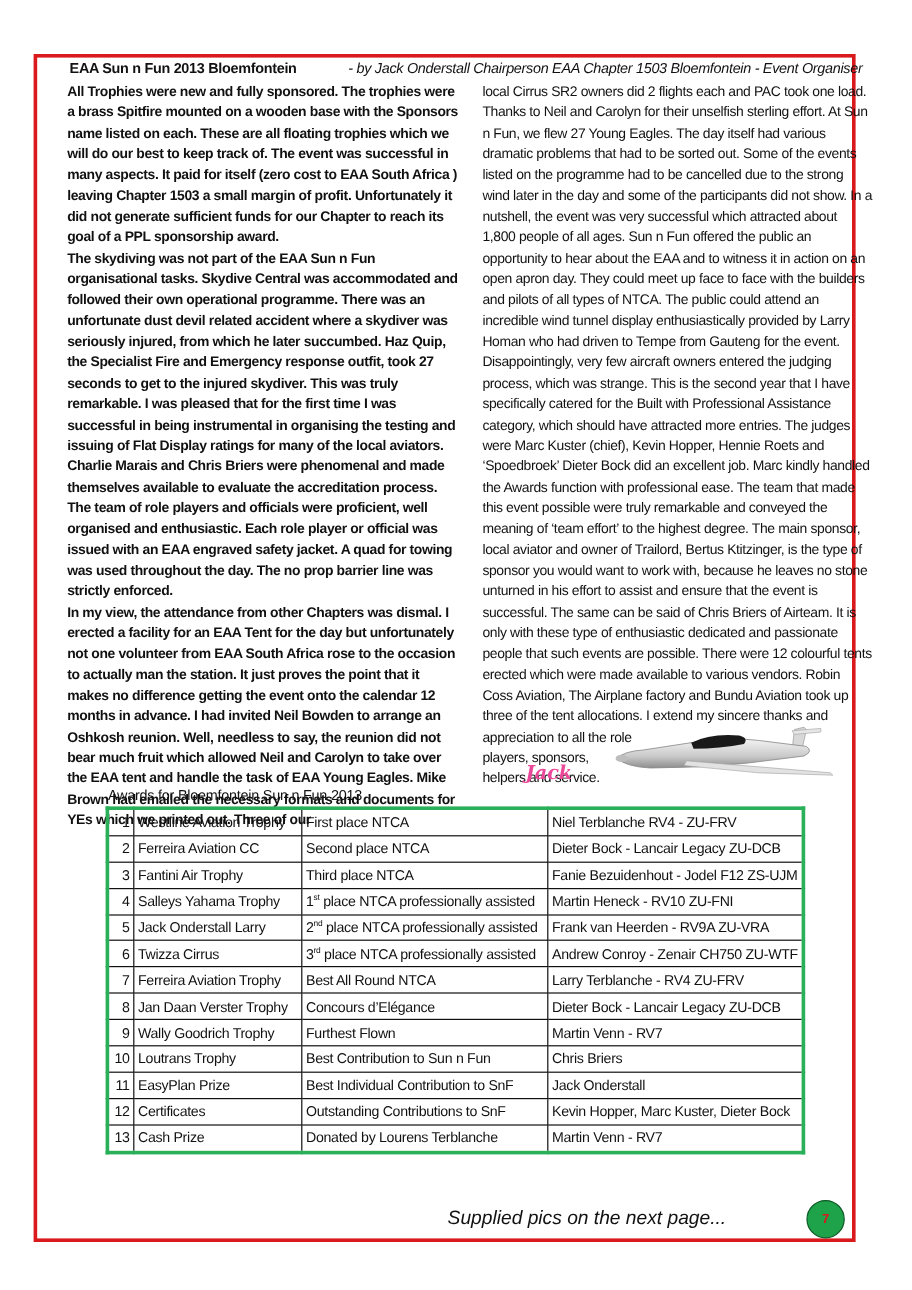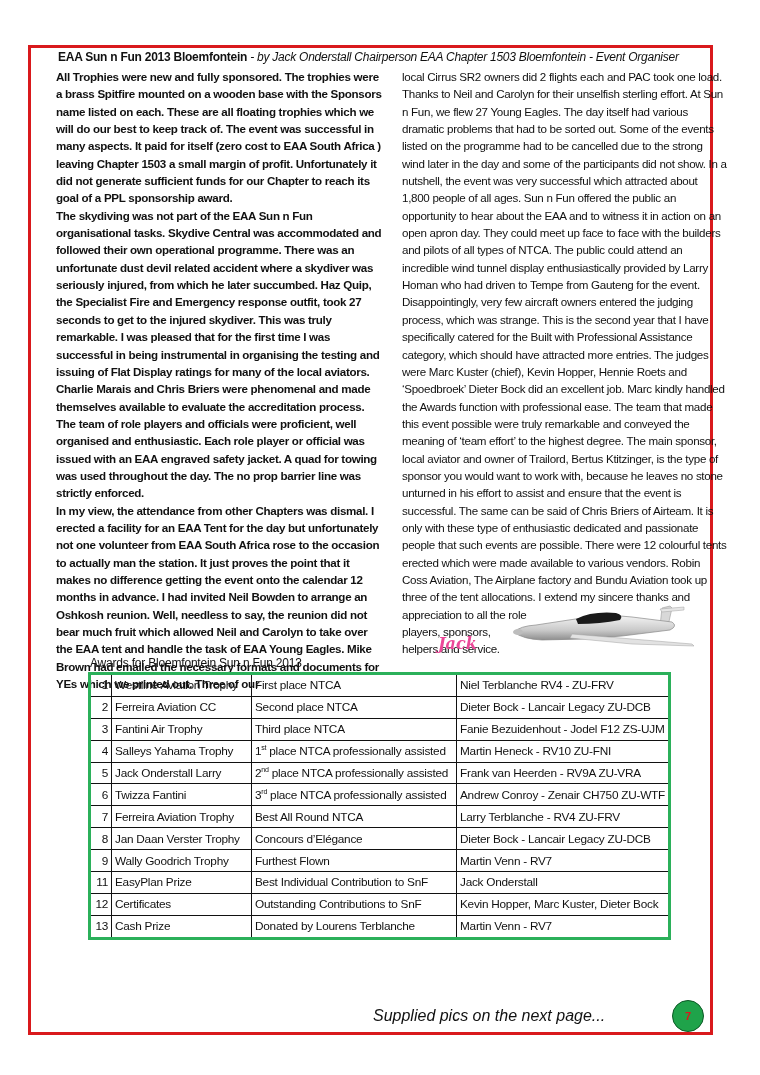--- a/index.html
+++ b/index.html
@@ -3,21 +3,21 @@
 <meta charset="utf-8">
 <style>
   html, body { margin: 0; padding: 0; background: #ffffff; }
   body { width: 760px; height: 1075px; position: relative; overflow: hidden;
          font-family: "Liberation Sans", sans-serif; color: #111; }
   .page-frame { position: absolute; left: 28px; top: 45px; width: 685px; height: 990px;
                 border: 3px solid #d9191c; box-sizing: border-box; }
   .header { position: absolute; left: 58px; top: 50px; font-size: 12px; white-space: nowrap;
             letter-spacing: -0.25px; }
   .header .title { font-weight: bold; text-align: center; }
-  .header .byline { font-style: italic; }
+  .header .byline { font-style: italic; margin-left: 40px; }
   .col { position: absolute; top: 68px; font-size: 11.6px; line-height: 17.35px; letter-spacing: -0.3px; }
   .col p { margin: 0; }
   .col-left { left: 56px; width: 330px; font-weight: bold; }
   .col-right { left: 386px; width: 325px; margin-left: 16px; }
   .signature { position: absolute; left: 438px; top: 634px; font-family: "DejaVu Serif", serif;
                font-style: italic; font-weight: bold; font-size: 16px; color: #ec4899; }
   .plane { position: absolute; left: 512px; top: 600px; width: 185px; height: 50px; }
   .awards-title { position: absolute; left: 90px; top: 656px; font-size: 12px; font-weight: normal;
                   letter-spacing: -0.2px; }
   .awards-table { position: absolute; left: 88px; top: 672px; border-collapse: collapse;
@@ -103,41 +103,47 @@
       <td class="winner">Martin Heneck - RV10  ZU-FNI</td>
     </tr>
     <tr>
       <td class="num">5</td>
       <td class="trophy">Jack Onderstall Larry</td>
       <td class="category"><span>2</span><sup>nd</sup><span> place NTCA professionally assisted</span></td>
       <td class="winner">Frank van Heerden - RV9A  ZU-VRA</td>
     </tr>
     <tr>
       <td class="num">6</td>
-      <td class="trophy">Twizza Fantini</td>
+      <td class="trophy">Twizza Cirrus</td>
       <td class="category"><span>3</span><sup>rd</sup><span> place NTCA professionally assisted</span></td>
       <td class="winner">Andrew Conroy - Zenair CH750  ZU-WTF</td>
     </tr>
     <tr>
       <td class="num">7</td>
       <td class="trophy">Ferreira Aviation Trophy</td>
       <td class="category"><span></span><sup></sup><span>Best All Round NTCA</span></td>
       <td class="winner">Larry Terblanche - RV4  ZU-FRV</td>
     </tr>
     <tr>
       <td class="num">8</td>
       <td class="trophy">Jan Daan Verster Trophy</td>
       <td class="category"><span></span><sup></sup><span>Concours d’Elégance</span></td>
       <td class="winner">Dieter Bock - Lancair Legacy  ZU-DCB</td>
     </tr>
     <tr>
       <td class="num">9</td>
       <td class="trophy">Wally Goodrich Trophy</td>
       <td class="category"><span></span><sup></sup><span>Furthest Flown</span></td>
       <td class="winner">Martin Venn - RV7</td>
+    </tr>
+    <tr>
+      <td class="num">10</td>
+      <td class="trophy">Loutrans Trophy</td>
+      <td class="category"><span></span><sup></sup><span>Best Contribution to Sun n Fun</span></td>
+      <td class="winner">Chris Briers</td>
     </tr>
     <tr>
       <td class="num">11</td>
       <td class="trophy">EasyPlan Prize</td>
       <td class="category"><span></span><sup></sup><span>Best Individual Contribution to SnF</span></td>
       <td class="winner">Jack Onderstall</td>
     </tr>
     <tr>
       <td class="num">12</td>
       <td class="trophy">Certificates</td>

